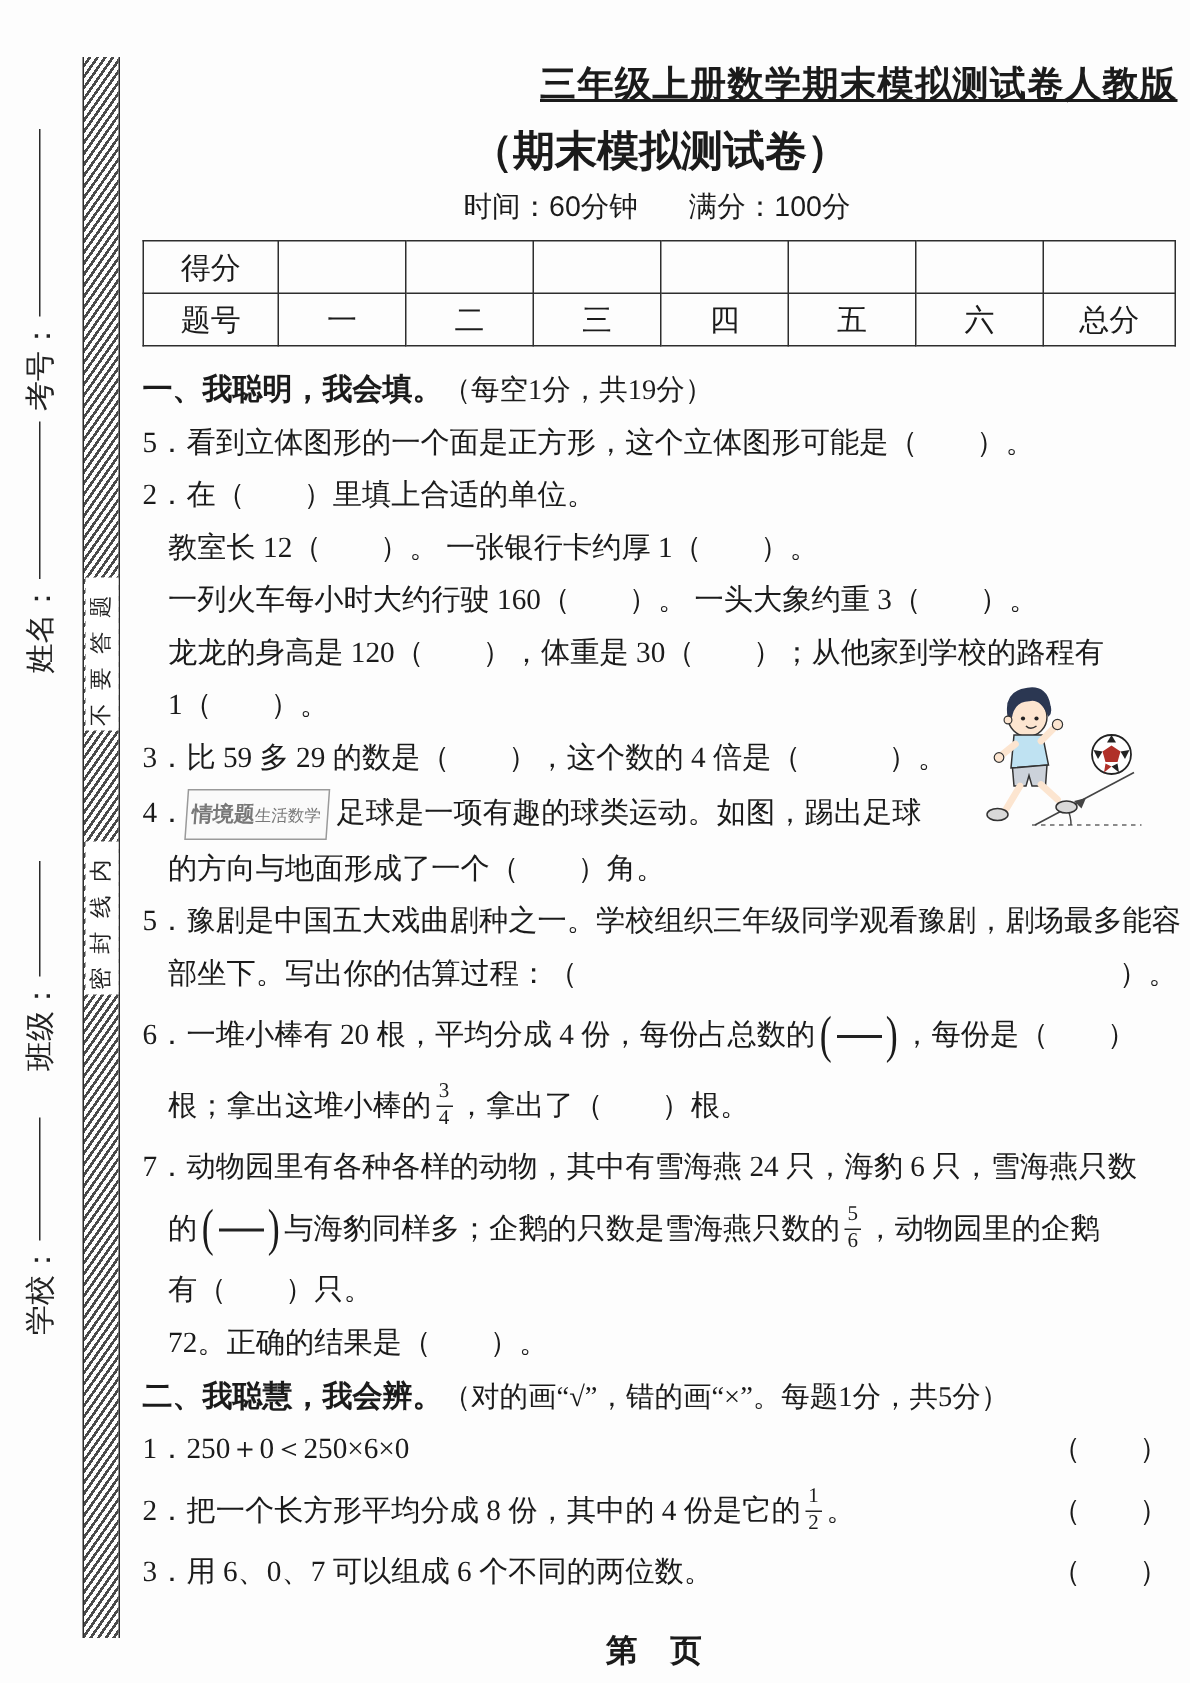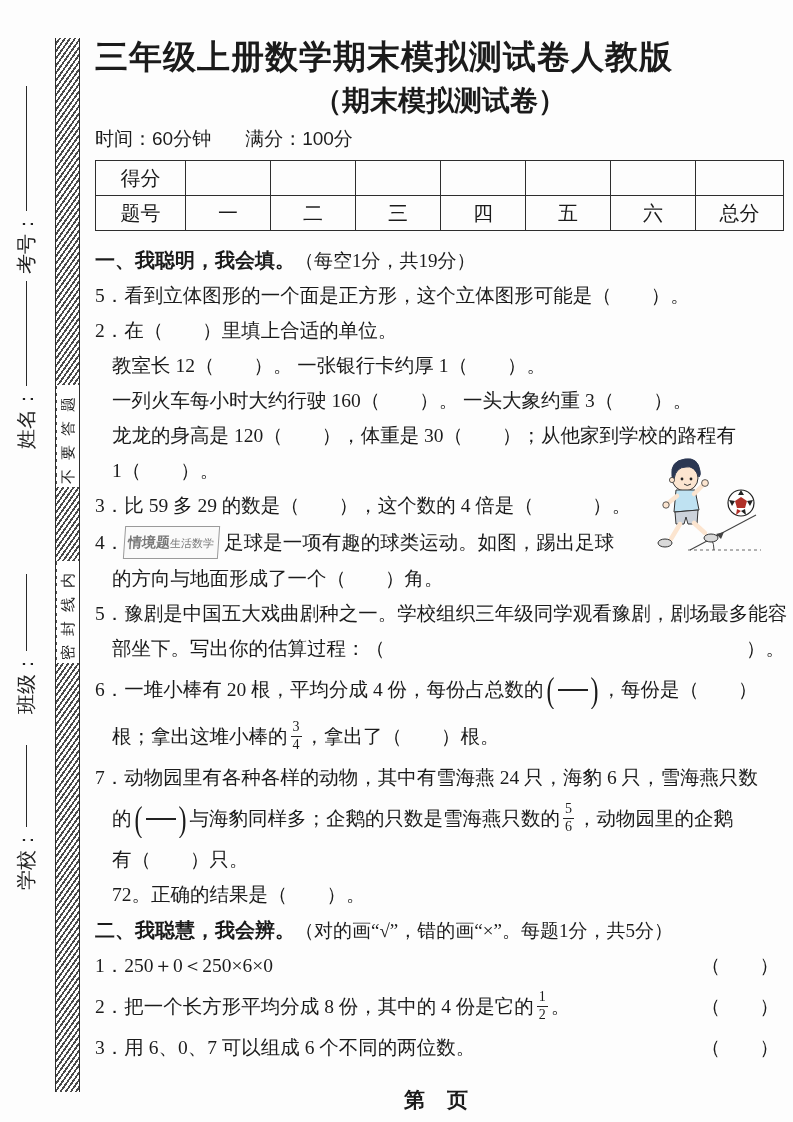--- a/index.html
+++ b/index.html
@@ -23,28 +23,28 @@
   .sealtext{
     position:absolute;transform:rotate(-90deg);transform-origin:0 0;
     background:#fff;padding:1px 3px;white-space:nowrap;
     font-family:"Liberation Sans", sans-serif;font-size:15px;letter-spacing:9px;color:#222;
     height:20px;line-height:20px;
   }
   
   .main{position:absolute;left:95px;top:34px;width:690px;}
   .title{
     font-family:"Liberation Sans", sans-serif;font-weight:bold;
-    font-size:33px;line-height:46px;text-align:left;letter-spacing:1px;
+    font-size:24px;line-height:46px;text-align:right;letter-spacing:1px;text-decoration:underline;
   }
   .subtitle{
     font-family:"Liberation Sans", sans-serif;font-weight:bold;
     font-size:28px;line-height:42px;text-align:center;
   }
   .meta{
-    text-align:left;font-family:"Liberation Sans", sans-serif;
+    text-align:center;font-family:"Liberation Sans", sans-serif;
     font-size:19px;line-height:26px;margin:4px 4px 8px 0;
   }
   .meta .gap{display:inline-block;width:34px;}
   
   table.score{border-collapse:collapse;width:688px;table-layout:fixed;margin:2px 0 14px 0;}
   table.score td{
     border:1.6px solid #2e2e2e;height:34px;text-align:center;
     font-size:20px;padding:0;
   }
   

